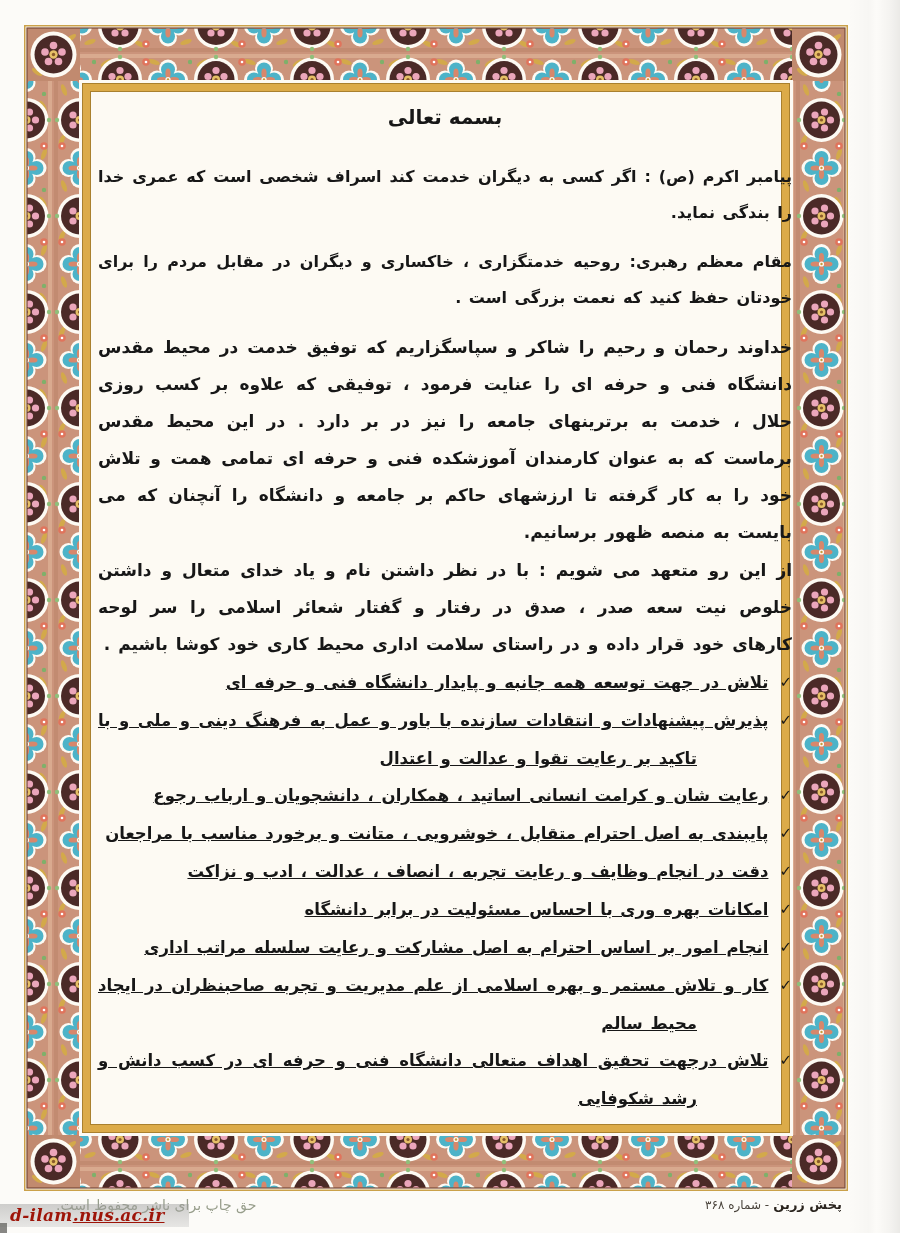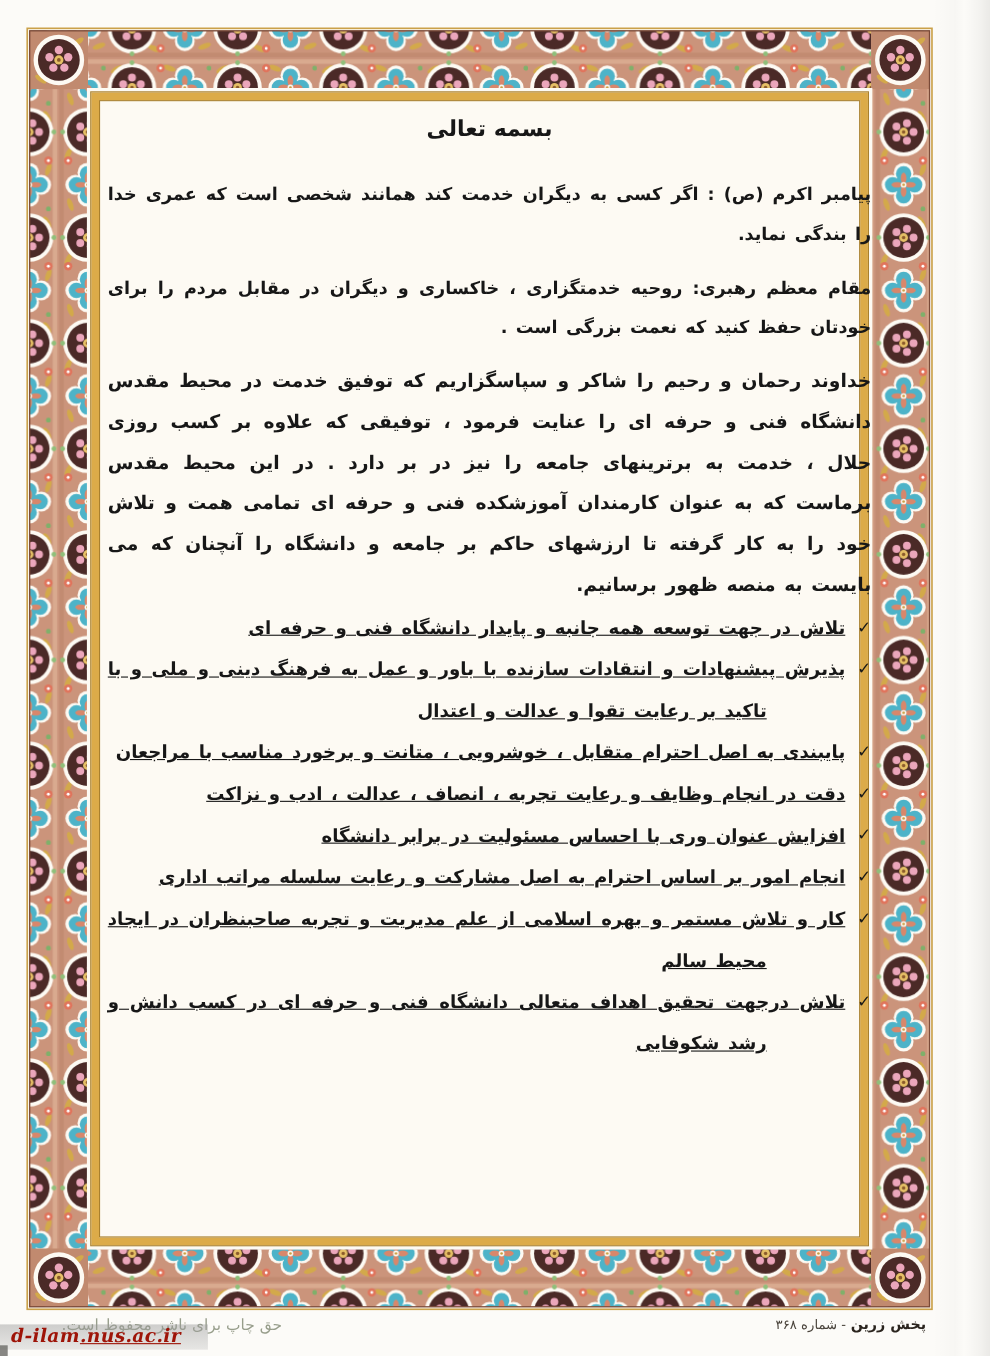--- a/index.html
+++ b/index.html
@@ -165,31 +165,33 @@
 
     <rect x="81" y="82" width="710" height="1052" fill="none" stroke="#fdfaf3" stroke-width="4"></rect>
     <rect x="86.5" y="87.5" width="699" height="1041" fill="none" stroke="#dcab49" stroke-width="7"></rect>
     <rect x="82.5" y="83.5" width="707" height="1049" fill="none" stroke="#a9802e" stroke-width="1"></rect>
     <rect x="90.5" y="91.5" width="691" height="1033" fill="none" stroke="#a9802e" stroke-width="1"></rect>
   </svg>
 
   <div class="content">
     <h1 class="doc-title">بسمه تعالی</h1>
 
-    <p class="quote">پیامبر اکرم (ص) : اگر کسی به دیگران خدمت کند همانند شخصی  است که  عمری خدا را بندگی نماید.</p>
+    <p class="quote">پیامبر اکرم (ص) : اگر کسی به دیگران خدمت کند اسراف شخصی  است که  عمری خدا را بندگی نماید.</p>
     <p class="quote">مقام معظم رهبری: روحیه خدمتگزاری ، خاکساری و دیگران در مقابل مردم را  برای خودتان حفظ کنید که نعمت بزرگی است .</p>
 
     <p class="body-par">خداوند رحمان و رحیم را شاکر و سپاسگزاریم که توفیق خدمت در محیط مقدس دانشگاه فنی و حرفه ای را عنایت فرمود ، توفیقی که علاوه بر کسب روزی حلال ، خدمت به برترینهای جامعه را نیز در بر دارد . در این محیط مقدس برماست که به عنوان کارمندان آموزشکده فنی و حرفه ای تمامی همت و تلاش خود را به کار گرفته تا ارزشهای حاکم بر جامعه و دانشگاه را آنچنان که می بایست به منصه ظهور برسانیم.</p>
+    <p class="body-par second">از این رو متعهد می شویم : با در نظر داشتن نام و یاد خدای متعال و داشتن خلوص نیت سعه صدر ، صدق در رفتار و گفتار شعائر اسلامی را سر لوحه کارهای خود قرار داده و در راستای سلامت اداری محیط کاری خود کوشا باشیم .</p>
 
     <ul class="commitments">
       <li><span class="check">✓</span><span>تلاش در جهت توسعه همه جانبه و پایدار دانشگاه فنی و حرفه ای</span></li>
       <li><span class="check">✓</span><span>پذیرش پیشنهادات و انتقادات سازنده با باور و عمل به فرهنگ دینی و ملی و با تاکید بر رعایت تقوا و عدالت و اعتدال</span></li>
+      <li><span class="check">✓</span><span>رعایت شان و کرامت انسانی اساتید ، همکاران ، دانشجویان و ارباب رجوع</span></li>
       <li><span class="check">✓</span><span>پایبندی به اصل احترام متقابل ، خوشرویی ، متانت و برخورد مناسب با مراجعان</span></li>
       <li><span class="check">✓</span><span>دقت در انجام وظایف و رعایت تجربه ، انصاف ، عدالت ، ادب و نزاکت</span></li>
-      <li><span class="check">✓</span><span>افزایش عنوان وری با احساس مسئولیت در برابر دانشگاه</span></li>
+      <li><span class="check">✓</span><span>امکانات بهره وری با احساس مسئولیت در برابر دانشگاه</span></li>
       <li><span class="check">✓</span><span>انجام امور بر اساس احترام به اصل مشارکت و رعایت سلسله مراتب اداری</span></li>
       <li><span class="check">✓</span><span>کار و تلاش مستمر و بهره اسلامی از علم مدیریت و تجربه صاحبنظران  در ایجاد محیط سالم</span></li>
       <li><span class="check">✓</span><span>تلاش درجهت تحقیق اهداف متعالی دانشگاه فنی و حرفه ای در کسب دانش و رشد شکوفایی</span></li>
     </ul>
   </div>
 
   <div class="footer-publisher">
     <span class="pub-name">پخش زرین</span>
     <span class="pub-num">- شماره ۳۶۸</span>
   </div>

